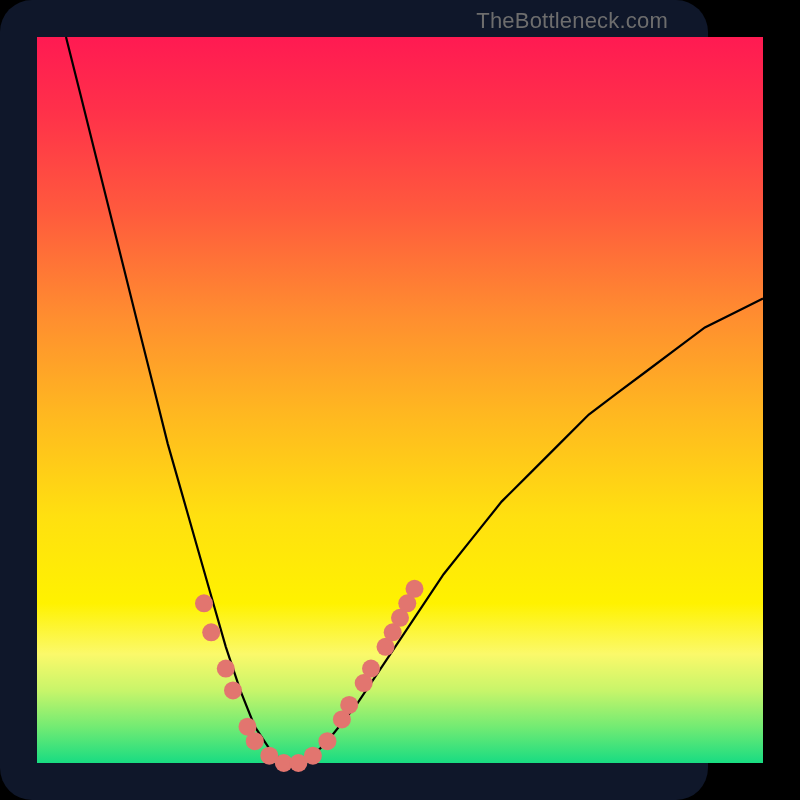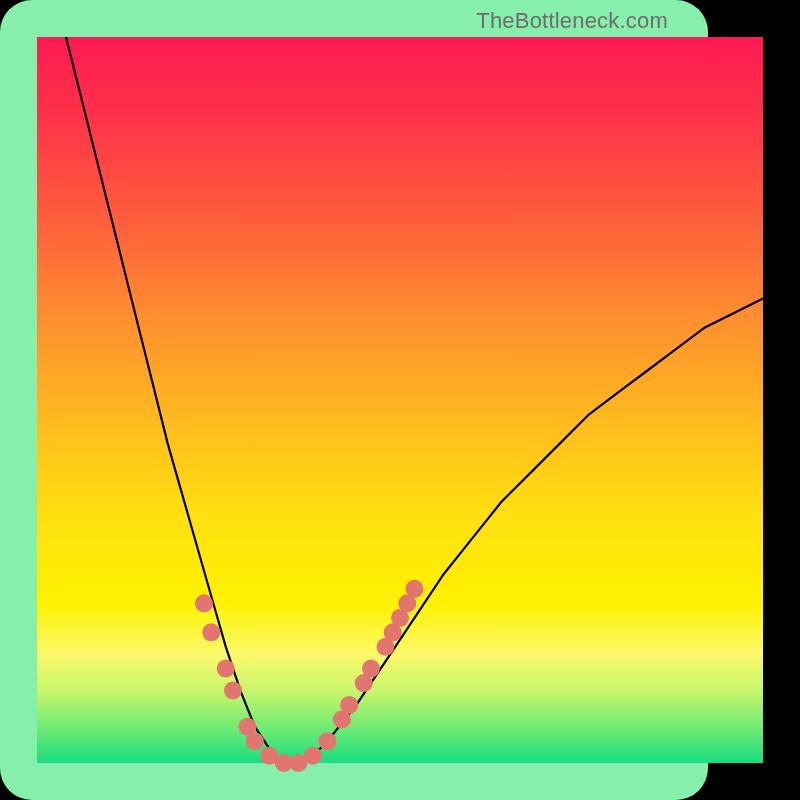--- a/index.html
+++ b/index.html
@@ -8,21 +8,21 @@
     width: 800px;
     height: 800px;
     background: #000;
     font-family: Arial, Helvetica, sans-serif;
     overflow: hidden;
   }
   .stage {
     position: relative;
     width: 708px;
     height: 800px;
-    background: #86efac;
+    background: #0f172a;
     border-radius: 32px;
   }
   .plot-area {
     position: absolute;
     left: 37px;
     top: 37px;
     width: 726px;
     height: 726px;
     
     background: linear-gradient(

